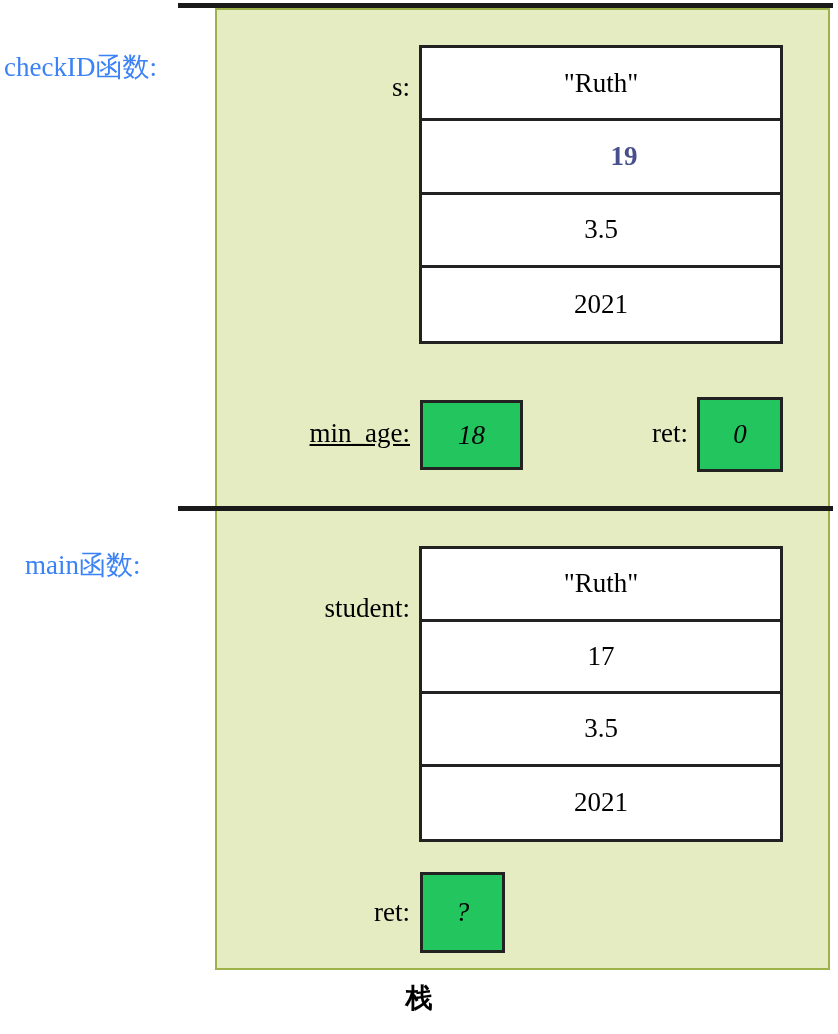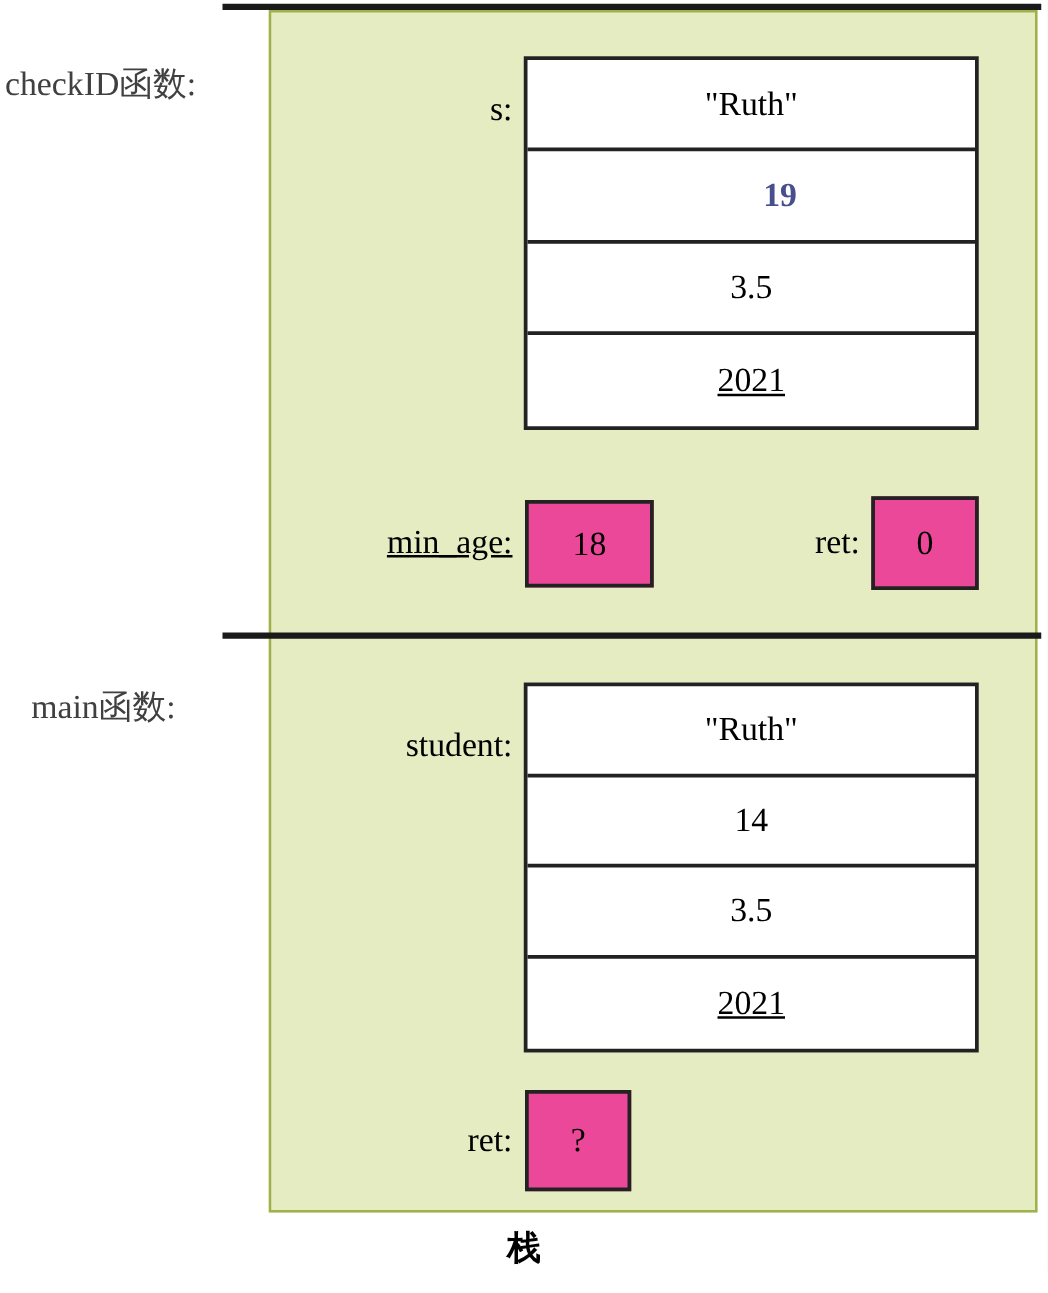--- a/index.html
+++ b/index.html
@@ -38,38 +38,38 @@
   }
   #rule-top    { top: 3px; }
   #rule-middle { top: 506px; }
 
   
   .frame-caption {
     position: absolute;
     font-size: 27px;
     line-height: 1;
     white-space: nowrap;
-    color: #404040;
+    color: #3b82f6;
   }
   #caption-checkid { left: 4px;  top: 54px; }
   #caption-main    { left: 25px; top: 552px; }
 
   
   .var-label {
     position: absolute;
     font-size: 27px;
     line-height: 1;
     white-space: nowrap;
     text-align: right;
     color: #000;
   }
   #label-s        { left: 310px; top: 74px;  width: 100px; }
   #label-min-age  { left: 230px; top: 420px; width: 180px; text-decoration: underline; }
   #label-ret-check{ left: 560px; top: 420px; width: 128px; }
-  #label-student  { left: 240px; top: 583px; width: 170px; }
+  #label-student  { left: 240px; top: 595px; width: 170px; }
   #label-ret-main { left: 250px; top: 899px; width: 160px; }
 
   
   .struct-box {
     position: absolute;
     border: 3px solid #222222;
     background: #ffffff;
     box-sizing: border-box;
   }
   #struct-s       { left: 419px; top: 45px;  width: 364px; height: 299px; }
@@ -79,39 +79,40 @@
     height: 25%;
     box-sizing: border-box;
     border-bottom: 3px solid #222222;
     display: flex;
     align-items: center;
     justify-content: center;
     font-size: 27px;
     line-height: 1;
     color: #000;
   }
-  .struct-cell:last-child { border-bottom: none; text-decoration: underline; }
+  .struct-cell:last-child { border-bottom: none; }
   .struct-cell.highlight {
     font-weight: bold;
     color: #474f8c;
     padding-left: 46px;
   }
 
   
   .value-box {
     position: absolute;
     border: 3px solid #222222;
-    background: #ec4899;
+    background: #22c55e;
     box-sizing: border-box;
     display: flex;
     align-items: center;
     justify-content: center;
     font-size: 27px;
     line-height: 1;
     color: #000;
+    font-style: italic;
   }
   #box-min-age  { left: 420px; top: 400px; width: 103px; height: 70px; }
   #box-ret-check{ left: 697px; top: 397px; width: 86px;  height: 75px; }
   #box-ret-main { left: 420px; top: 872px; width: 85px;  height: 81px; }
 
   
   #stack-title {
     position: absolute;
     left: 0;
     top: 985px;
@@ -147,21 +148,21 @@
 
 <div class="var-label" id="label-ret-check">ret:</div>
 <div class="value-box" id="box-ret-check">0</div>
 
 <div class="frame-caption" id="caption-main">main函数:</div>
 
 <div class="var-label" id="label-student">student:</div>
 
 <div class="struct-box" id="struct-student">
   <div class="struct-cell">"Ruth"</div>
-  <div class="struct-cell">14</div>
+  <div class="struct-cell">17</div>
   <div class="struct-cell">3.5</div>
   <div class="struct-cell">2021</div>
 </div>
 
 <div class="var-label" id="label-ret-main">ret:</div>
 <div class="value-box" id="box-ret-main">?</div>
 
 <div id="stack-title">栈</div>
 
 </body></html>

